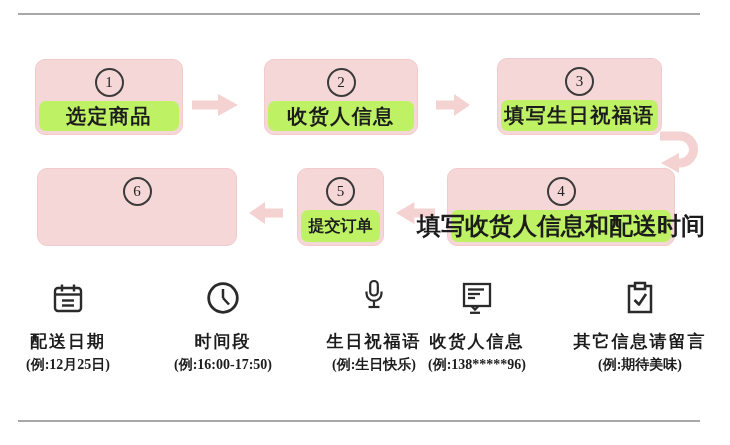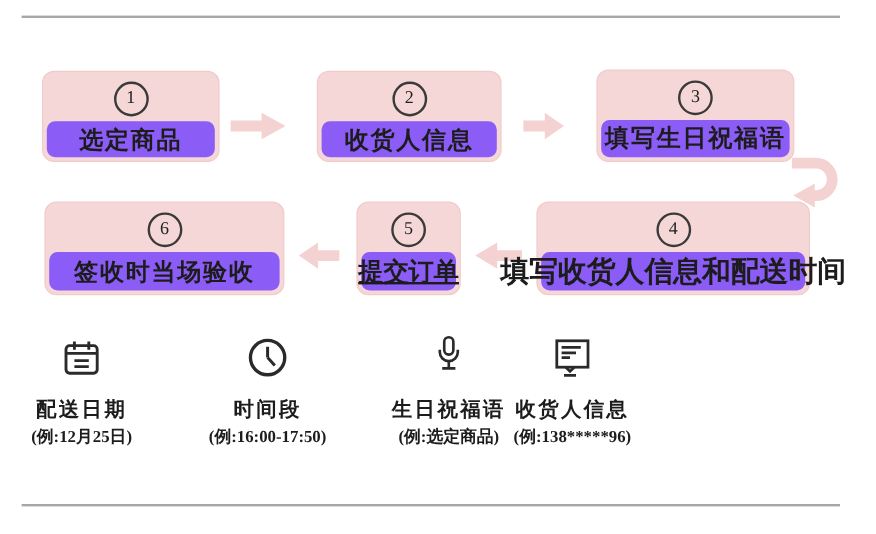--- a/index.html
+++ b/index.html
@@ -17,25 +17,25 @@
     background:#f6d7d7;border:1px solid #f1caca;
     display:flex;flex-direction:column;
   }
   .box-head{height:38px;flex:none;display:flex;align-items:center;justify-content:center;padding-top:3px;}
   .num-circle{
     width:25px;height:25px;border:2px solid #3a3a3a;border-radius:50%;
     display:flex;align-items:center;justify-content:center;
     font-size:15px;color:#222;background:transparent;line-height:1;
   }
   .box-body{
-    flex:1;margin:0 3px 3px 3px;background:#8b5cf6;border-radius:7px;
+    flex:1;margin:0 3px 3px 3px;background:#bef264;border-radius:7px;
     display:flex;align-items:center;justify-content:center;
     font-size:20px;font-weight:600;letter-spacing:1.5px;white-space:nowrap;
   }
-  .box-body.tight{font-size:21px;letter-spacing:0;text-decoration:underline;}
+  .box-body.tight{font-size:16px;letter-spacing:0;}
   .box-body.small{font-size:24px;letter-spacing:0;}
 
   .arrow{position:absolute;}
 
   
   .legend-col{position:absolute;top:274px;width:170px;height:106px;text-align:center;}
   .legend-icon{height:42px;display:flex;align-items:flex-end;justify-content:center;}
   .legend-label{margin-top:16px;font-size:17px;font-weight:700;letter-spacing:2px;line-height:20px;white-space:nowrap;}
   .legend-sub{margin-top:4px;font-size:14px;font-weight:700;line-height:17px;white-space:nowrap;}
   svg{display:block;}
@@ -79,21 +79,20 @@
 
   <svg class="arrow" style="left:653px;top:127px;" width="52" height="48" viewBox="0 0 52 48">
     <path d="M7 9 H27 A13.5 13.5 0 0 1 27 36 H24" fill="none" stroke="#f5d2d2" stroke-width="9"></path>
     <polygon points="26,26 26,46 8,36" fill="#f5d2d2"></polygon>
   </svg>
 
   <div class="flow-box" style="left:37px;top:168px;width:200px;height:78px;">
     <div class="box-head">
       <span class="num-circle">6</span>
     </div>
-    <div class="box-body">签收时当场验收</div>
   </div>
 
   <svg class="arrow" style="left:249px;top:201px;" width="34" height="24" viewBox="0 0 34 24">
     <polygon points="34,7.5 16,7.5 16,1 0,12 16,23 16,16.5 34,16.5" fill="#f5d2d2"></polygon>
   </svg>
 
   <div class="flow-box" style="left:297px;top:168px;width:87px;height:78px;">
     <div class="box-head">
       <span class="num-circle">5</span>
     </div>
@@ -141,32 +140,43 @@
   <div class="legend-col" style="left:289px;">
     <div class="legend-icon">
       <svg width="24" height="38" viewBox="0 0 24 38" fill="none" stroke="#2a2a2a" stroke-width="2.2">
         <rect x="8.2" y="3" width="7.6" height="14.5" rx="3.8"></rect>
         <path d="M4.5 13.5 v2 a7.5 7.4 0 0 0 15 0 v-2"></path>
         <line x1="12" y1="23.3" x2="12" y2="28.5"></line>
         <line x1="6.5" y1="29" x2="17.5" y2="29"></line>
       </svg>
     </div>
     <div class="legend-label">生日祝福语</div>
-    <div class="legend-sub">(例:选定商品)</div>
+    <div class="legend-sub">(例:生日快乐)</div>
   </div>
 
   <div class="legend-col" style="left:392px;">
     <div class="legend-icon">
       <svg width="36" height="35" viewBox="0 0 36 35" fill="none" stroke="#2a2a2a" stroke-width="2.3">
         <rect x="5" y="3" width="26" height="22"></rect>
         <line x1="9" y1="8.5" x2="25" y2="8.5"></line>
         <line x1="9" y1="13" x2="21" y2="13"></line>
         <line x1="9" y1="17" x2="16" y2="17"></line>
         <path d="M12.5 25 L16 28.5 L19.5 25"></path>
         <line x1="11" y1="31.8" x2="21" y2="31.8"></line>
       </svg>
     </div>
     <div class="legend-label">收货人信息</div>
     <div class="legend-sub">(例:138*****96)</div>
   </div>
 
+  <div class="legend-col" style="left:555px;">
+    <div class="legend-icon">
+      <svg width="32" height="36" viewBox="0 0 32 36" fill="none" stroke="#2a2a2a" stroke-width="2.5">
+        <rect x="5" y="6" width="22" height="26"></rect>
+        <rect x="11" y="3" width="10" height="6" fill="#ffffff"></rect>
+        <path d="M10.5 20 l4.5 4.5 L22 14" stroke-width="2.6" stroke-linejoin="round"></path>
+      </svg>
+    </div>
+    <div class="legend-label">其它信息请留言</div>
+    <div class="legend-sub">(例:期待美味)</div>
+  </div>
 
 </div>
 
 </body></html>

